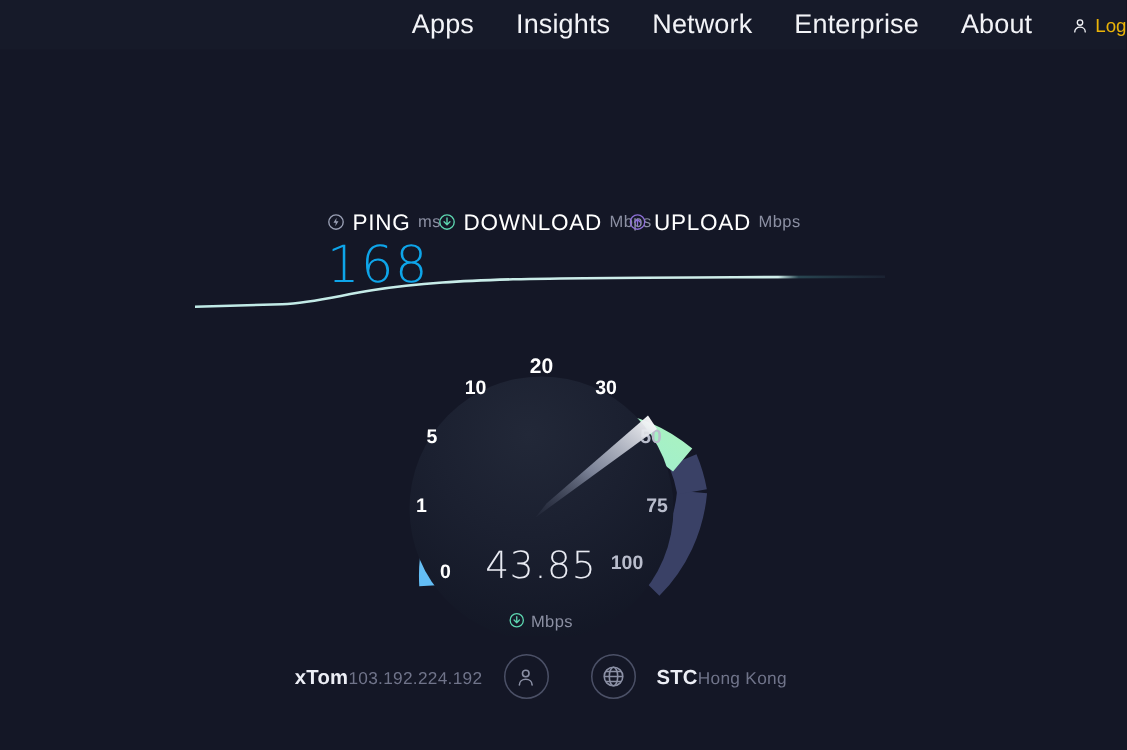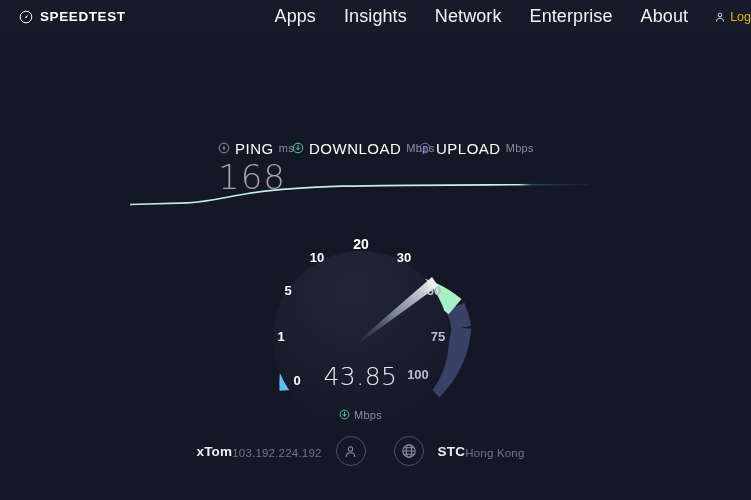--- a/index.html
+++ b/index.html
@@ -42,21 +42,21 @@
     display:flex; align-items:flex-start;
   }
   .metric { position:relative; }
   .metric-head { display:flex; align-items:center; gap:5px; height:14px; }
   .metric-ico { width:12px; height:12px; display:block; flex:none; }
   .metric-name {
     font-size:15px; font-weight:normal; color:#ffffff; letter-spacing:0.5px;
   }
   .metric-unit { font-size:11px; color:#8c90a3; letter-spacing:0.3px; }
   .metric-val {
-    font-size:34px; color:#a3a3a3; font-weight:300;
+    font-size:34px; color:#0ea5e9; font-weight:300;
     line-height:1; margin-top:5px; letter-spacing:1px;
     font-family:"DejaVu Sans", sans-serif;
   }
   .m-ping { width:74px; }
   .m-down { width:127px; }
   .m-up   { width:120px; }
 
   
   .graph { position:absolute; top:178px; left:130px; width:460px; height:36px; }
 
@@ -107,30 +107,20 @@
   .cc-right { margin-right:14px; margin-left:28px; }
   .conn-circle svg { display:block; }
 </style>
 </head>
 <body>
 
 <div class="page">
 
   <div class="header">
 
-    <div class="brand">
-      <span class="brand-icon-wrap">
-        <svg class="brand-icon" viewBox="0 0 24 24" fill="none">
-          <circle cx="12" cy="12" r="10" stroke="#ffffff" stroke-width="1.7"></circle>
-          <path d="M16 8 L11 12.2 L12.6 13.6 Z" fill="#ffffff"></path>
-          <circle cx="11.8" cy="12.8" r="1.1" fill="#ffffff"></circle>
-        </svg>
-      </span>
-      <span class="brand-text">SPEEDTEST</span>
-    </div>
 
     <div class="nav">
       <span class="nav-item">Apps</span>
       <span class="nav-item">Insights</span>
       <span class="nav-item">Network</span>
       <span class="nav-item">Enterprise</span>
       <span class="nav-item">About</span>
       <span class="nav-login">
         <span>
           <svg class="person-svg" viewBox="0 0 24 24" fill="none">

